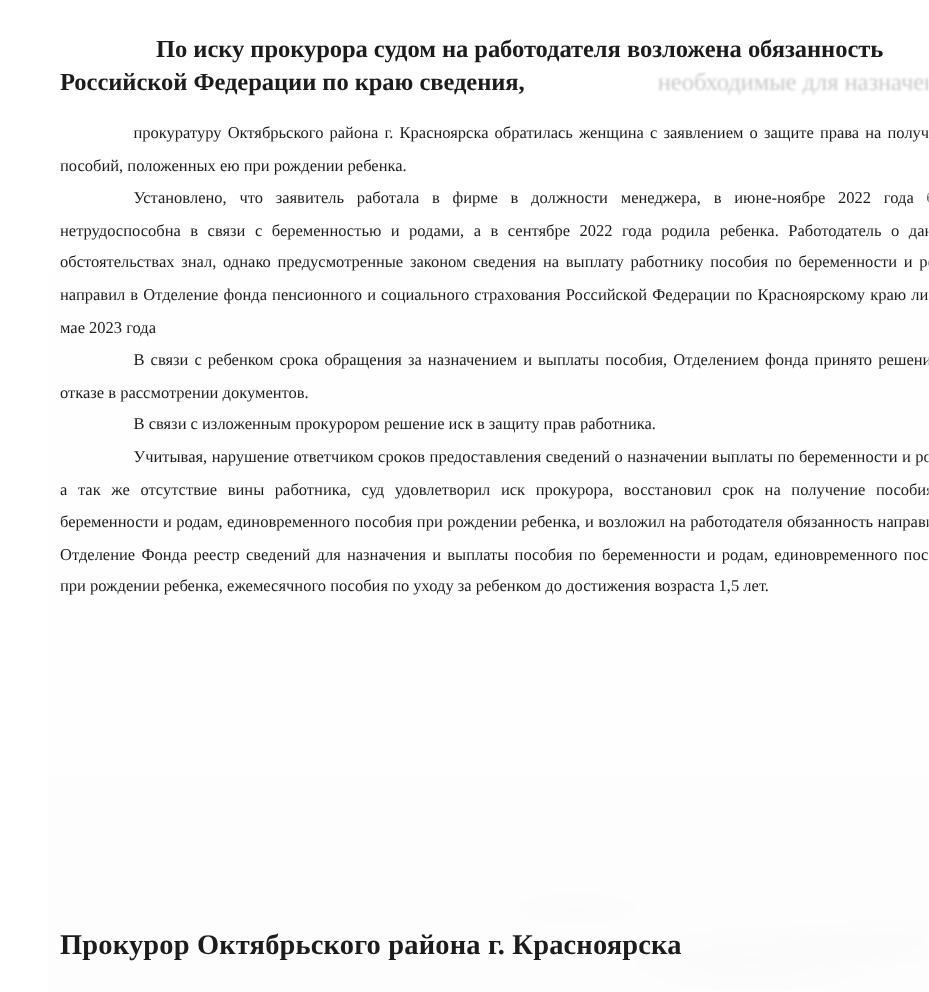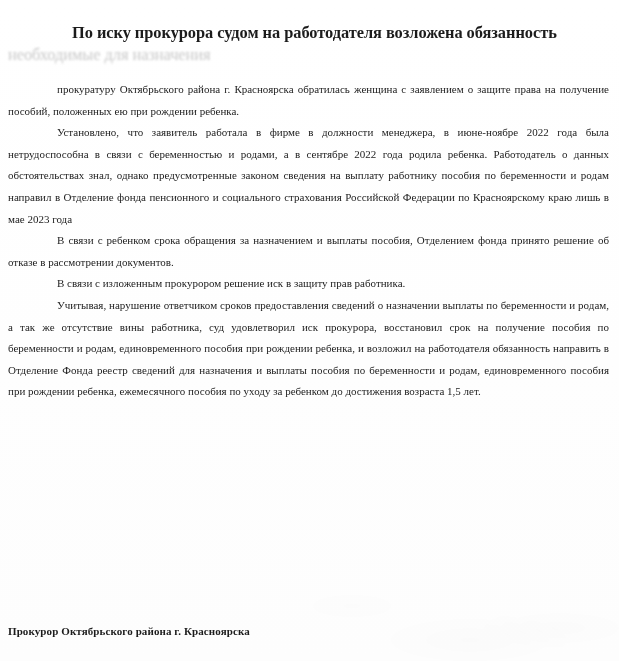--- a/index.html
+++ b/index.html
@@ -16,20 +16,21 @@
     overflow: hidden;
     position: relative;
   }
 
   
   .page {
     position: absolute;
     inset: 0;
     background:
       linear-gradient(180deg, #ffffff 0%, #fefefe 55%, #fdfdfd 100%);
+    margin-left: 32px;
   }
   .scan-noise {
     position: absolute;
     inset: 0;
     pointer-events: none;
     opacity: .55;
     background:
       radial-gradient(ellipse 150px 40px at 470px 640px, rgba(0,0,0,.025), rgba(0,0,0,0) 70%),
       radial-gradient(ellipse 120px 30px at 560px 628px, rgba(0,0,0,.02), rgba(0,0,0,0) 70%),
       radial-gradient(ellipse 90px 25px at 352px 606px, rgba(0,0,0,.015), rgba(0,0,0,0) 70%);
@@ -82,21 +83,21 @@
     text-indent: 49px;
     hyphens: none;
   }
 
   
   .signature {
     position: absolute;
     left: 0;
     top: 621px;
     font-weight: bold;
-    font-size: 11px;
+    font-size: 19px;
     line-height: 20px;
     white-space: nowrap;
     letter-spacing: .1px;
   }
 </style>
 </head>
 <body>
 
 <div class="page">
 
@@ -105,20 +106,21 @@
   <div class="content">
 
     <div class="heading">
 
       <div class="hjust indent-first">
         <span>По иску прокурора судом на работодателя возложена обязанность</span>
       </div>
 
 
       <div class="hjust">
+        <span>Российской Федерации по краю сведения,</span>
         <span class="faded-strong">необходимые для назначения</span>
       </div>
 
 
     </div>
 
     <div class="body-text">
 
       <p class="para">прокуратуру Октябрьского района г. Красноярска обратилась женщина с заявлением о защите права на получение пособий, положенных ею при рождении ребенка.</p>
 

